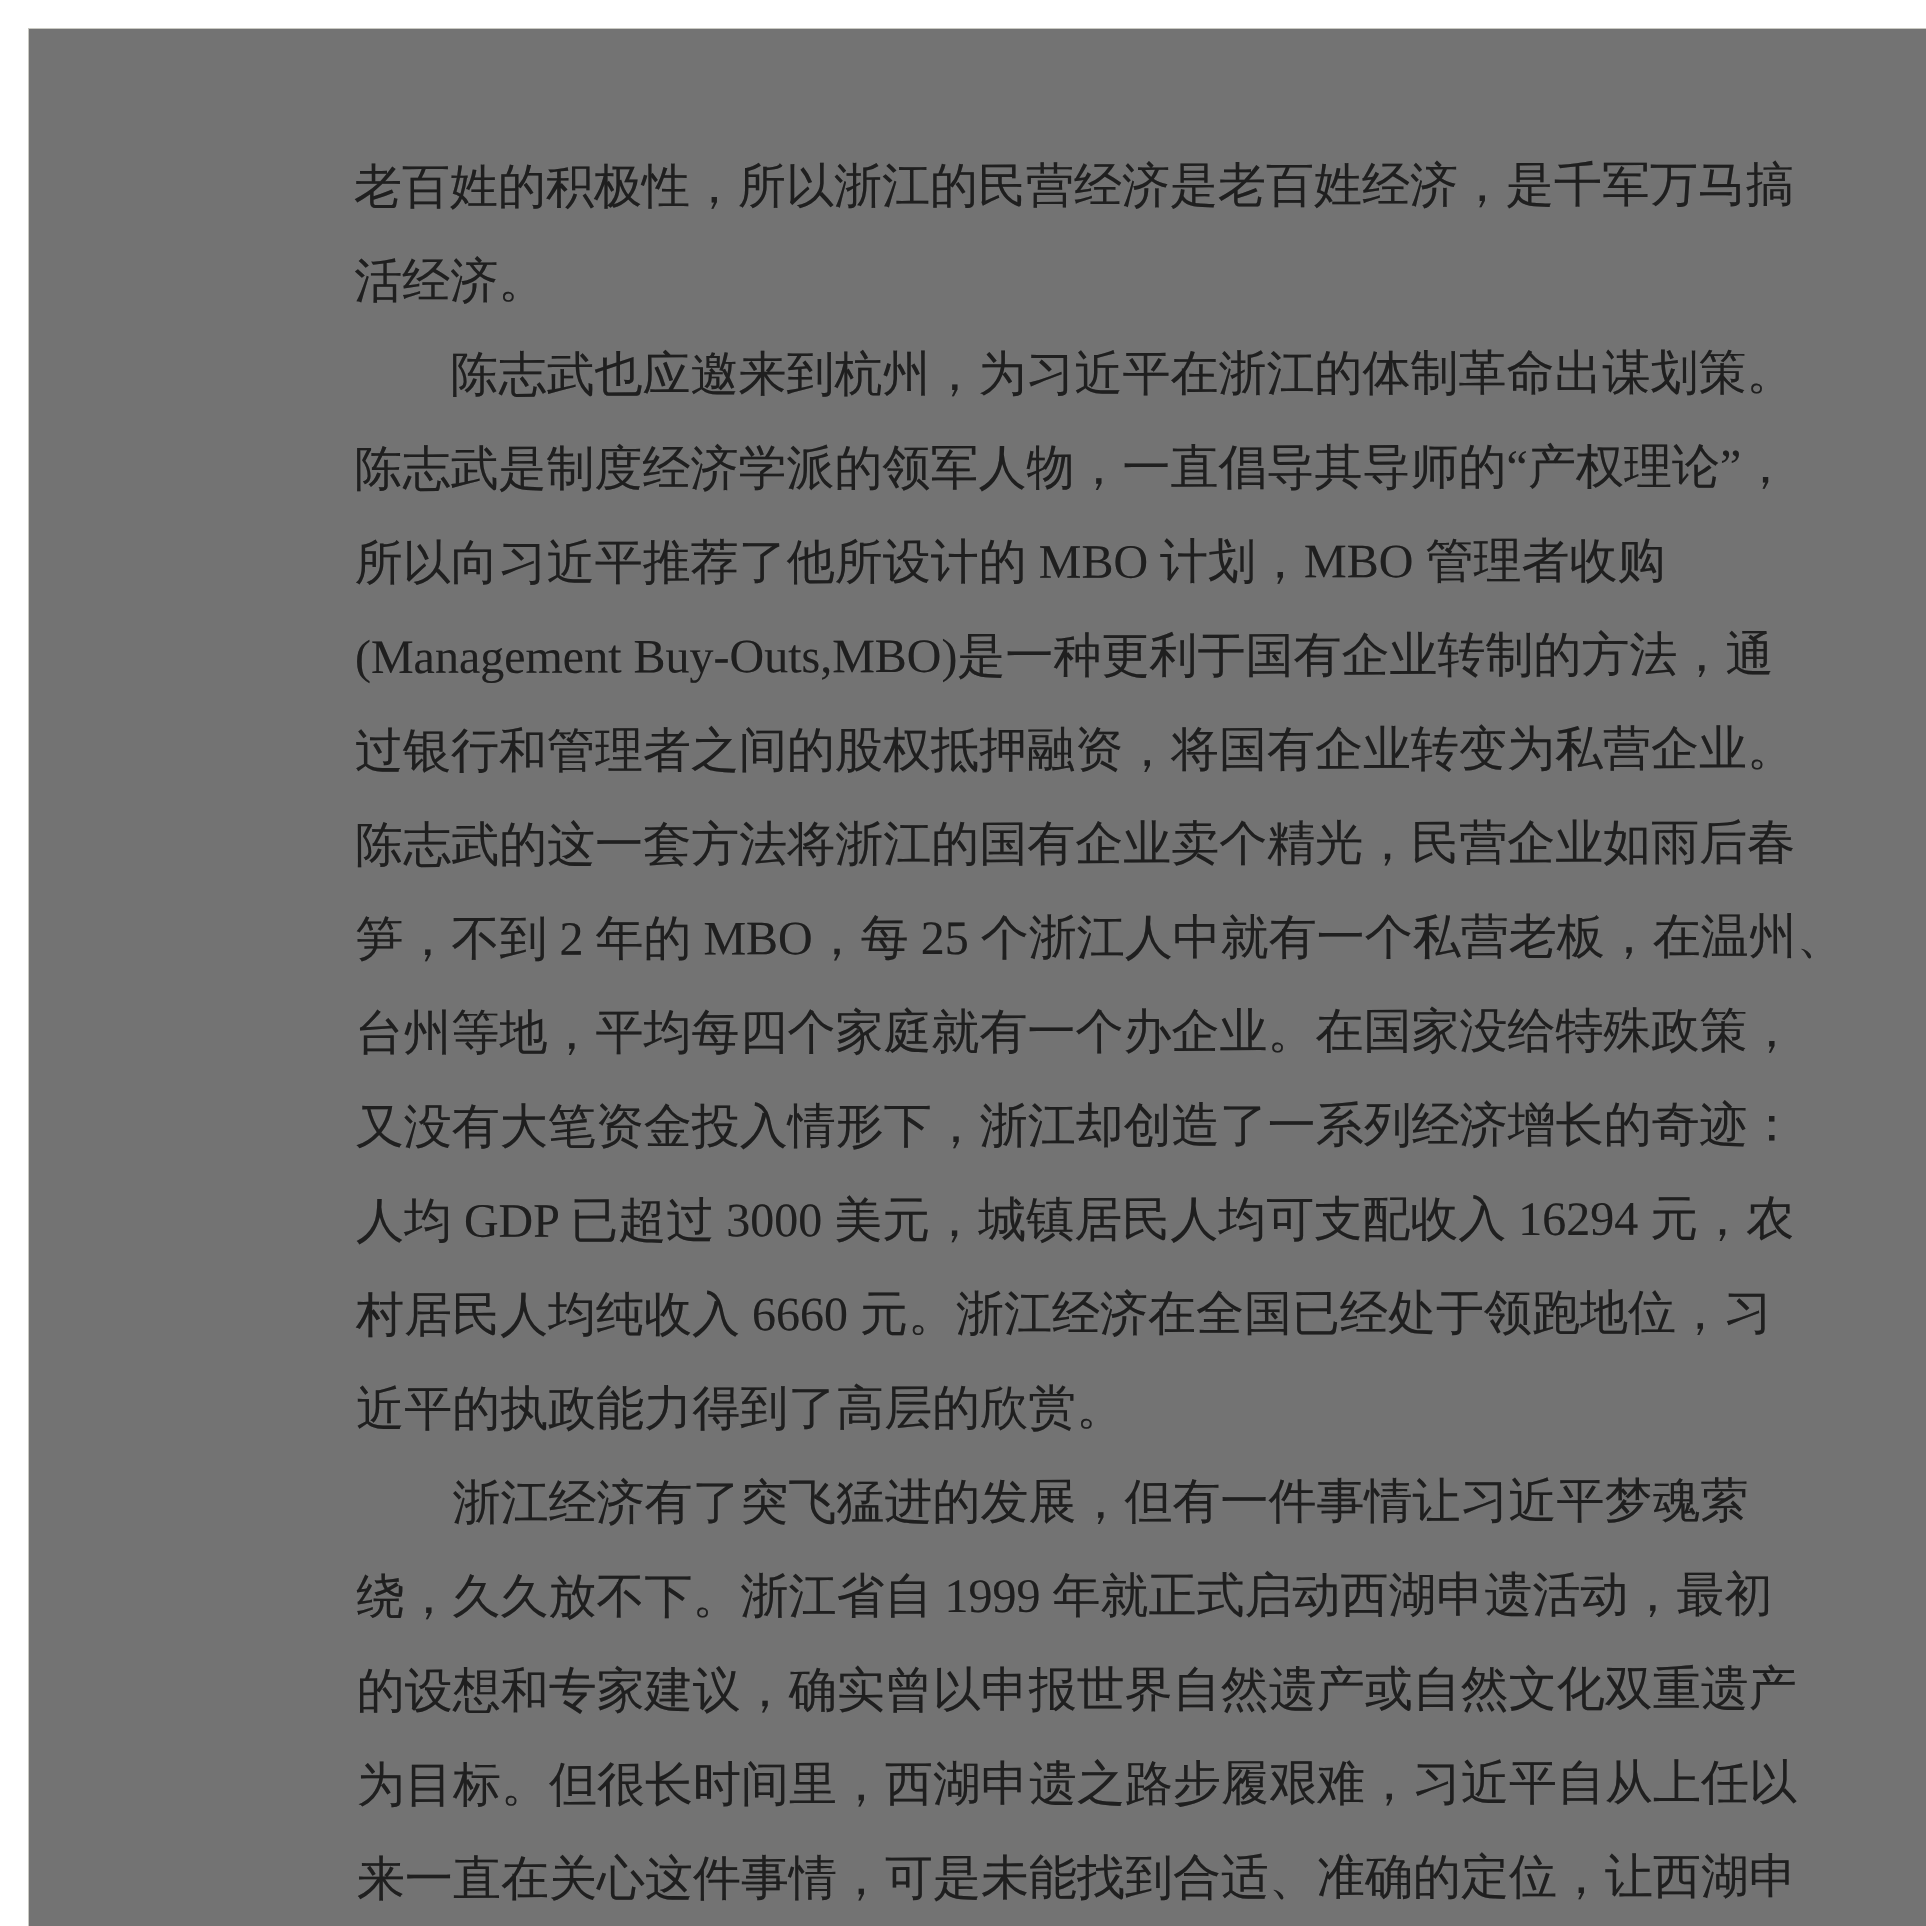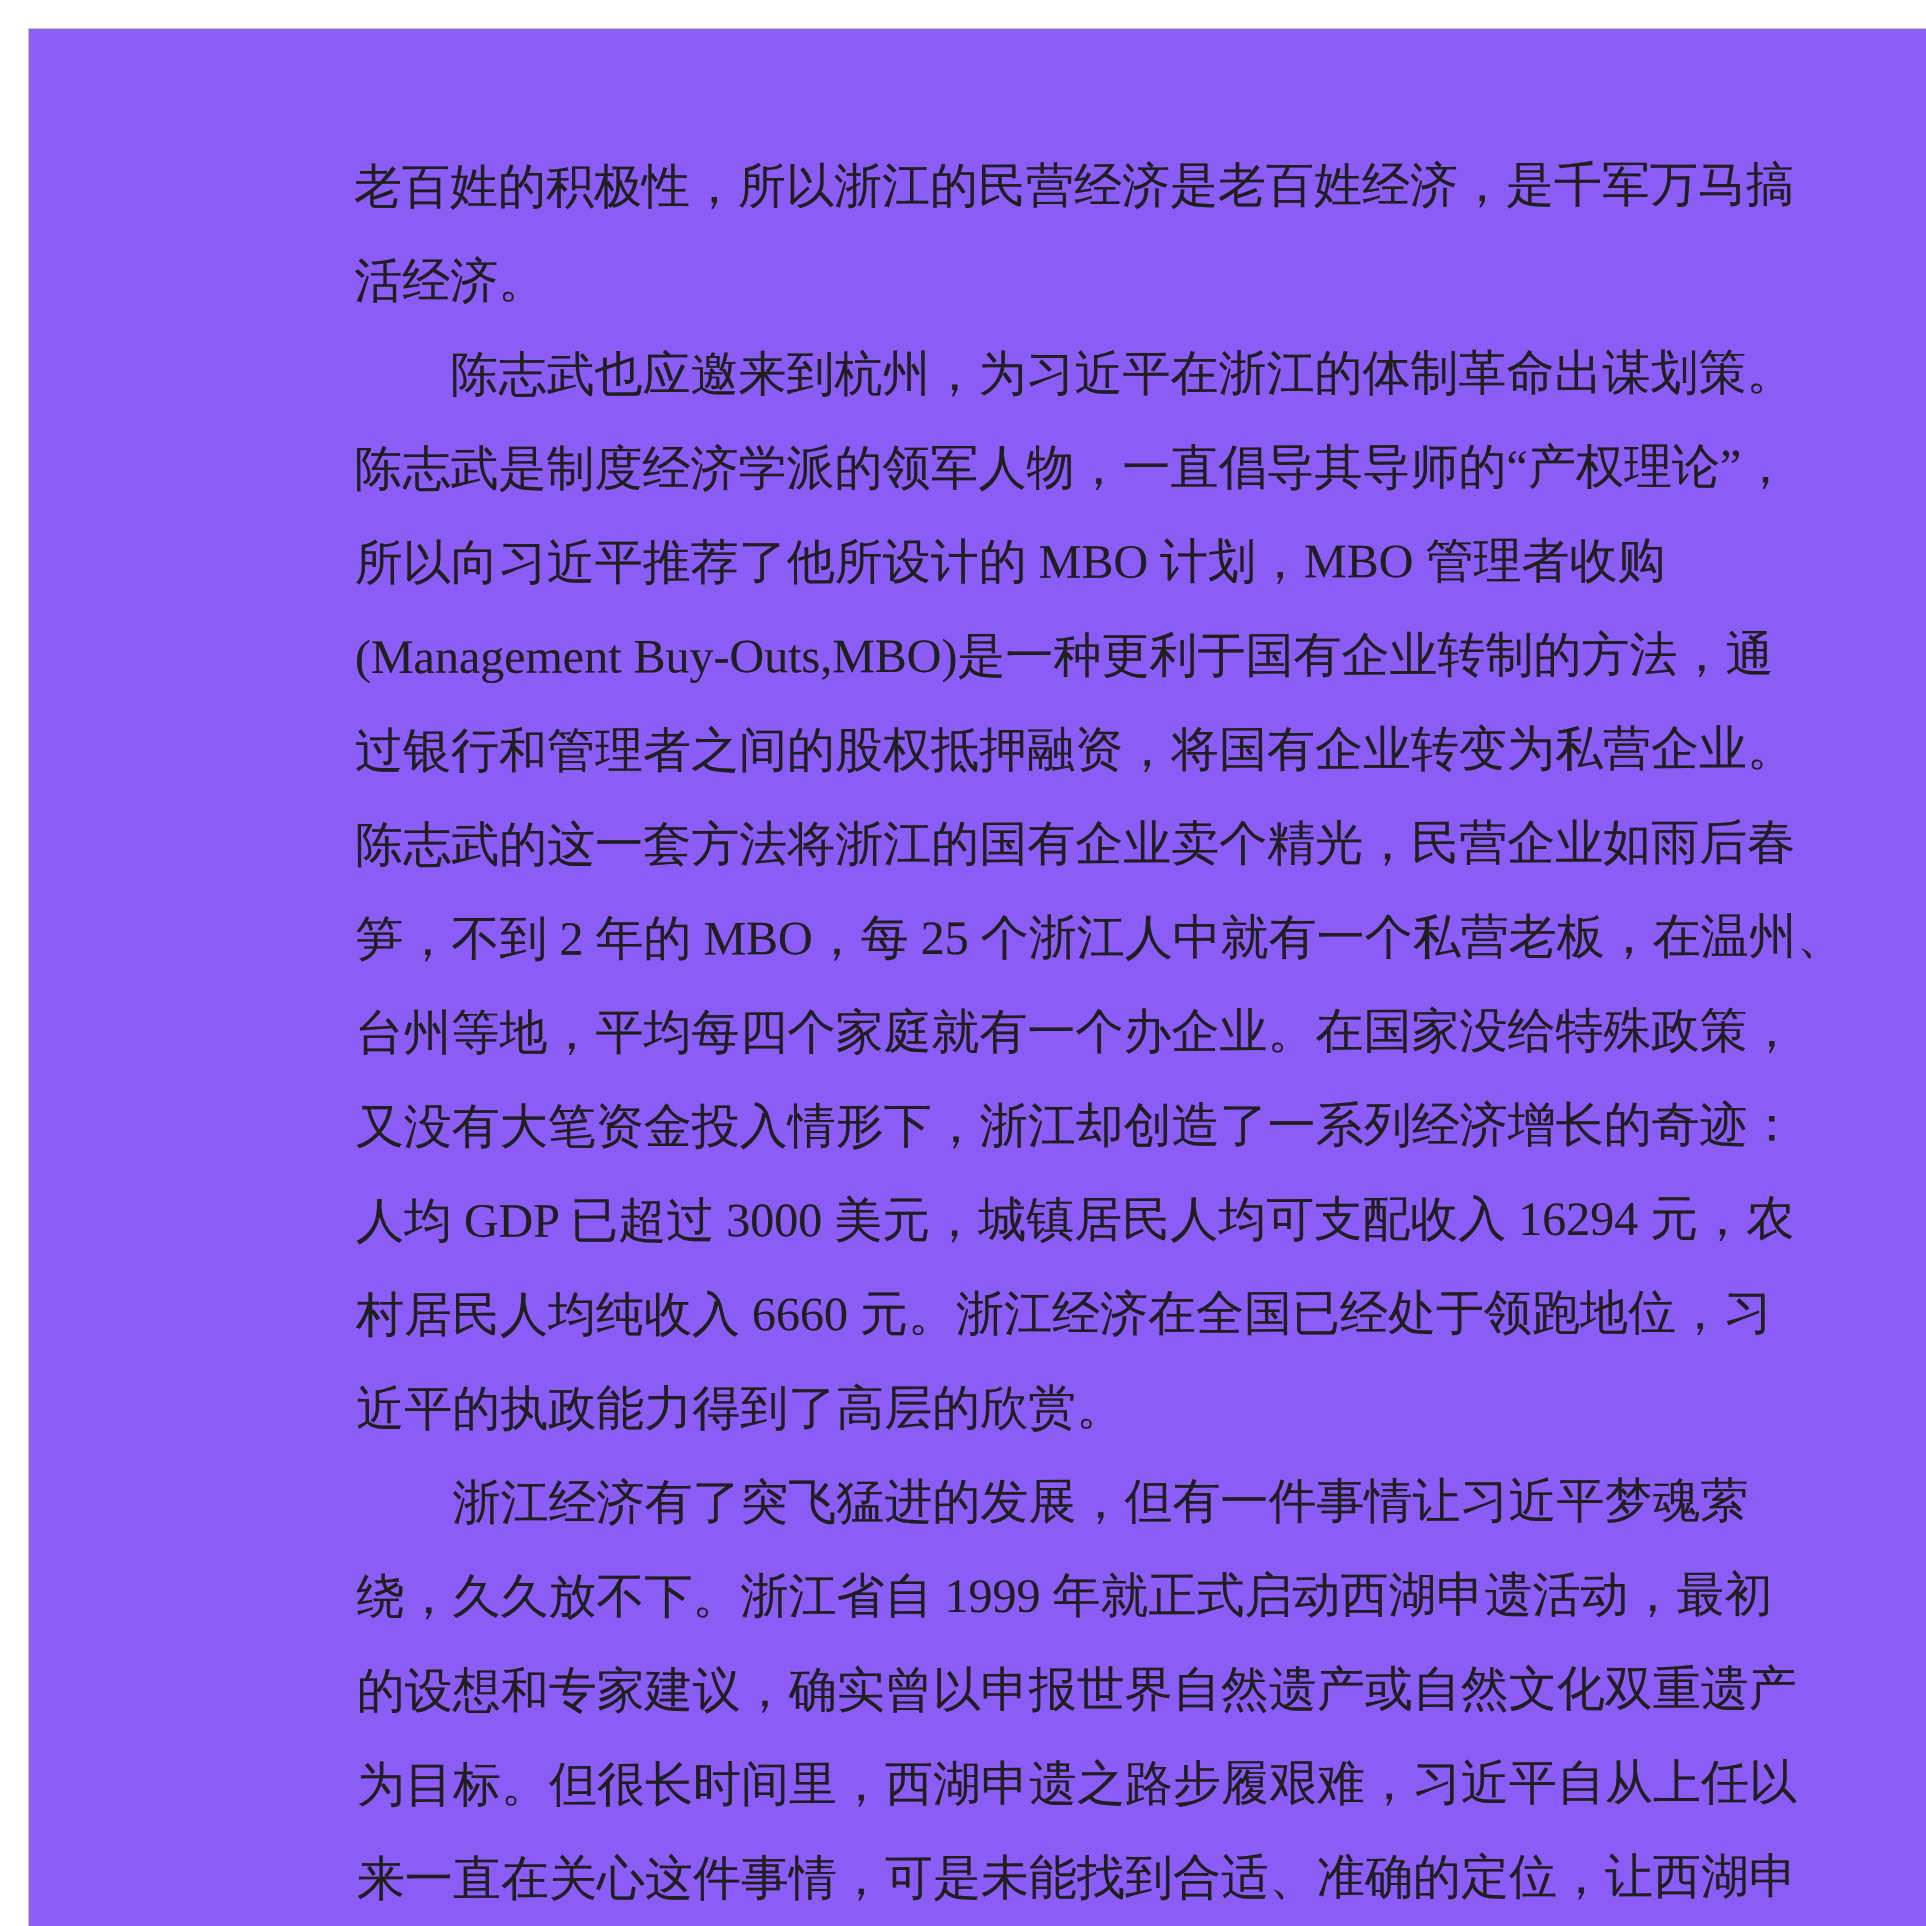--- a/index.html
+++ b/index.html
@@ -9,21 +9,21 @@
     height: 2539px;
     background: #ffffff;
     overflow: hidden;
   }
   .scan-page {
     position: absolute;
     left: 28px;
     top: 28px;
     right: 0;
     bottom: 0;
-    background: #8b5cf6;
+    background: #737373;
     border-top: 1.2px solid #c9c9c2;
     border-left: 1.2px solid #c9c9c2;
   }
   .text-block {
     position: absolute;
     left: 325px;
     top: 111px;
     width: 1287px;
     font-family: "Liberation Serif", "DejaVu Serif", serif;
     font-size: 48px;

